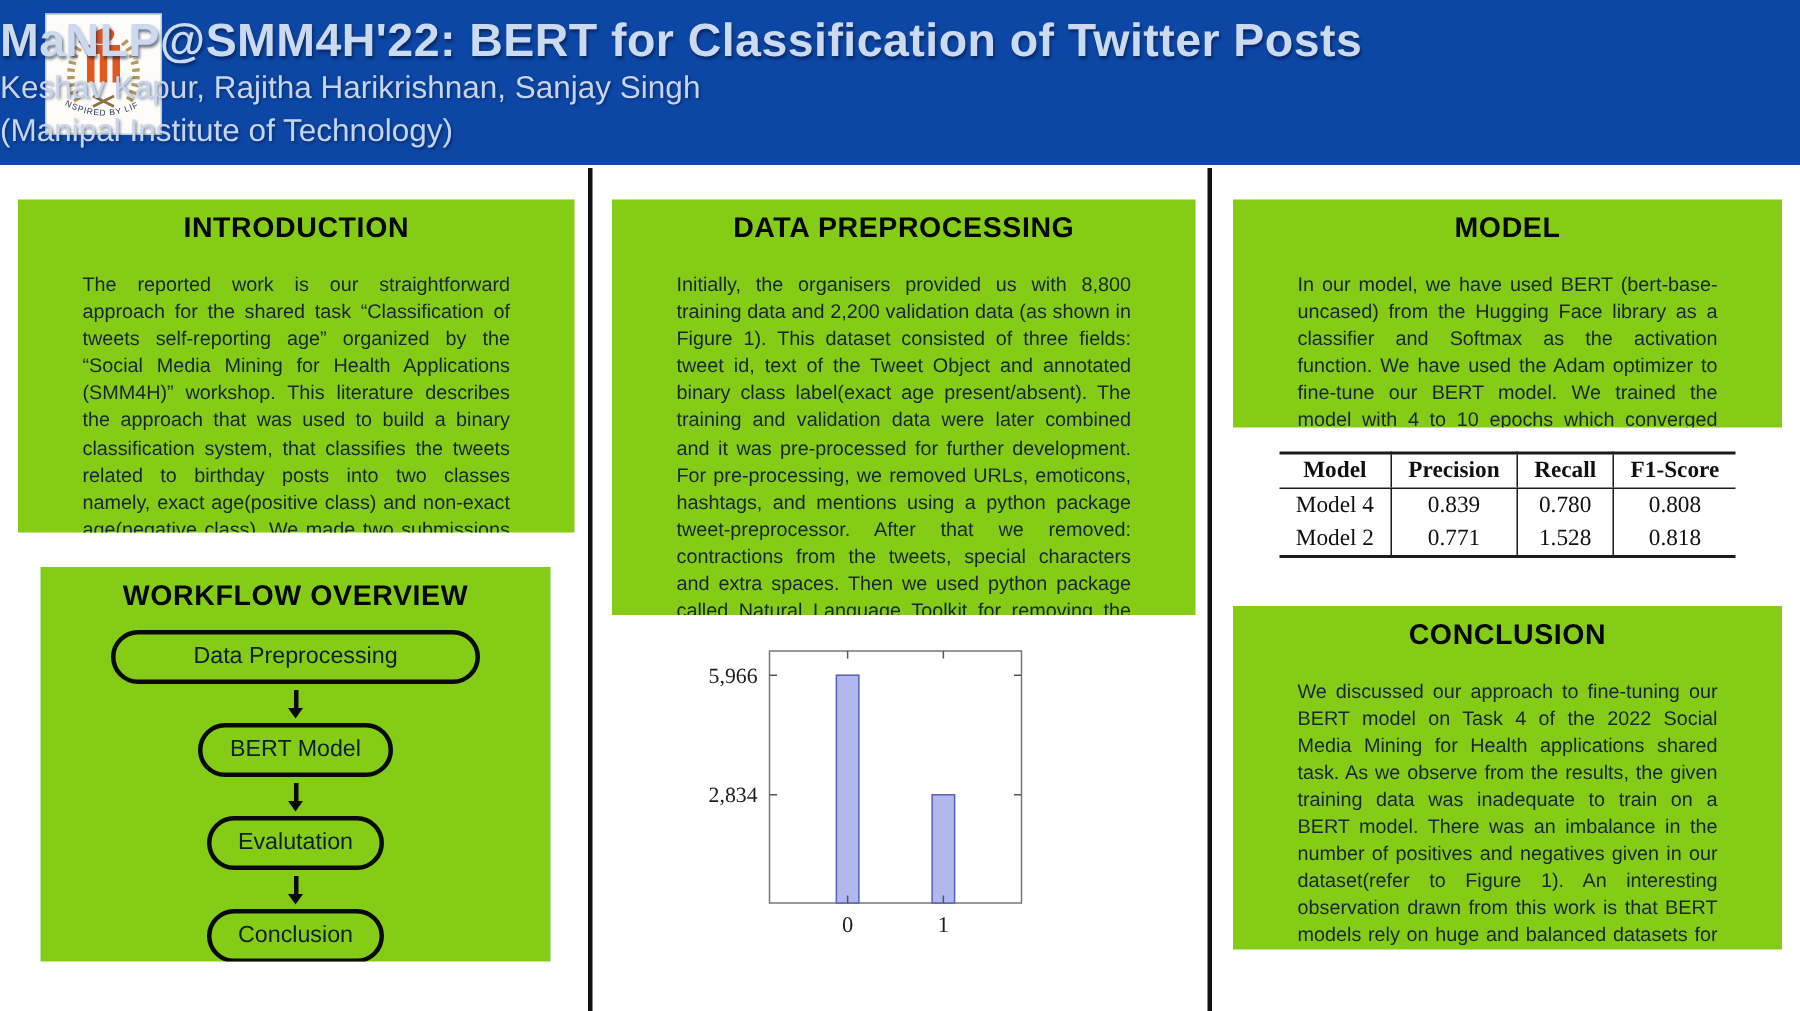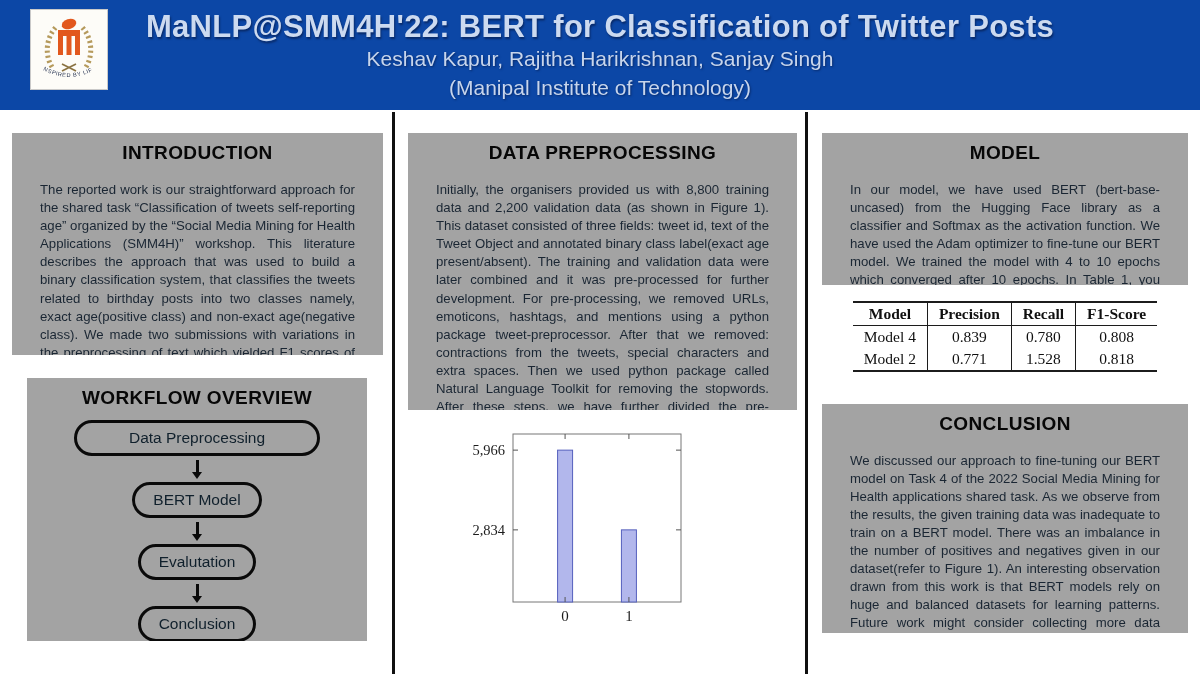--- a/index.html
+++ b/index.html
@@ -11,37 +11,37 @@
   
   .header {
     position:absolute; top:0; left:0; width:1200px; height:110px;
     background:#0c47a6;
   }
   .logo-box {
     position:absolute; left:30px; top:9px; width:76px; height:79px;
     background:#fdfcf8; border:1px solid #c9c9c9;
     display:flex; align-items:center; justify-content:center;
   }
-  .header-text { position:absolute; left:0; top:0; width:100%; text-align:center; color:#cdd9ee; }
+  .header-text { position:absolute; left:0; top:0; width:100%; color:#cdd9ee; }
   .header-title {
     margin-top:9px; font-size:31px; line-height:36px; font-weight:600;
     letter-spacing:0.3px; color:#ccdaf0; text-shadow:1px 2px 2px rgba(6,18,54,0.55);
   }
   .header-authors { font-size:21px; line-height:27px; font-weight:500; color:#c7d5ec; text-shadow:1px 1px 2px rgba(6,18,54,0.5); }
   .header-affil   { font-size:21px; line-height:31px; font-weight:500; color:#c7d5ec; text-shadow:1px 1px 2px rgba(6,18,54,0.5); }
 
   
   .vline { position:absolute; top:112px; height:562px; width:3px; background:#101010; }
   .vline.v1 { left:392px; }
   .vline.v2 { left:805px; }
 
   
   .panel {
-    position:absolute; background:#a3a3a3; box-sizing:border-box;
-    padding:8px 12px; overflow:hidden;
+    position:absolute; background:#84cc16; box-sizing:border-box;
+    padding:8px 27px; overflow:hidden;
   }
   .panel-title {
     text-align:center; font-weight:bold; font-size:19px; line-height:24px;
     color:#070707; letter-spacing:0.4px; margin:0 0 5px 0;
   }
   .panel-body {
     font-size:13.2px; line-height:18.1px; text-align:justify; color:#1a2633;
     margin:16px;
   }
 

